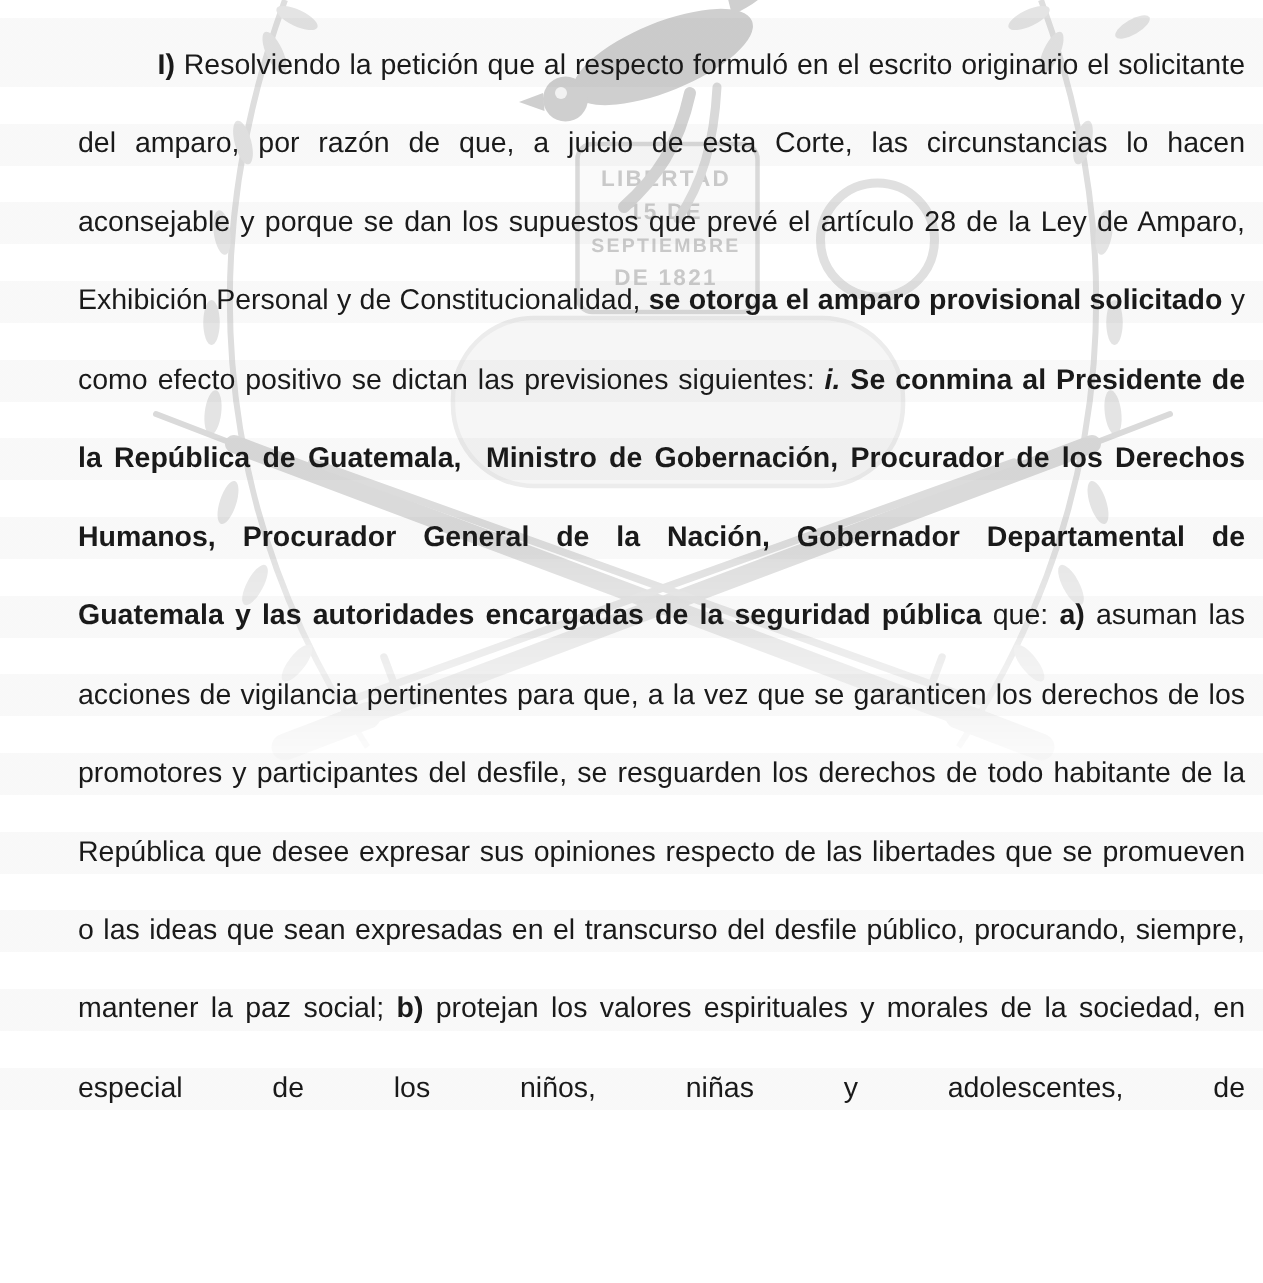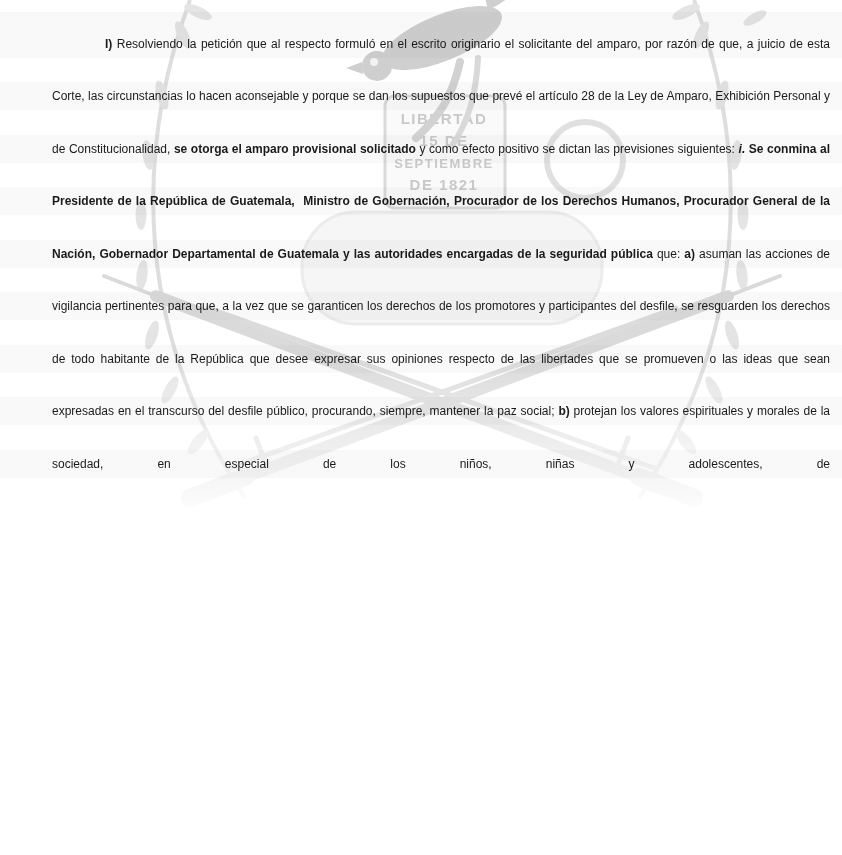--- a/index.html
+++ b/index.html
@@ -29,21 +29,21 @@
     letter-spacing: 1.5px;
     text-anchor: middle;
   }
   .doc-text {
     position: absolute;
     left: 0; top: 0;
     width: 842px;
     box-sizing: border-box;
     margin: 0;
     padding: 18px 12px 0 52px;
-    font-size: 12px;
+    font-size: 19px;
     line-height: 52.45px;
     text-align: justify;
     text-align-last: justify;
     text-indent: 53px;
     color: #1a1a1a;
     z-index: 1;
     
     background-image: repeating-linear-gradient(
       to bottom,
       rgba(128,128,128,0.05) 0px,

